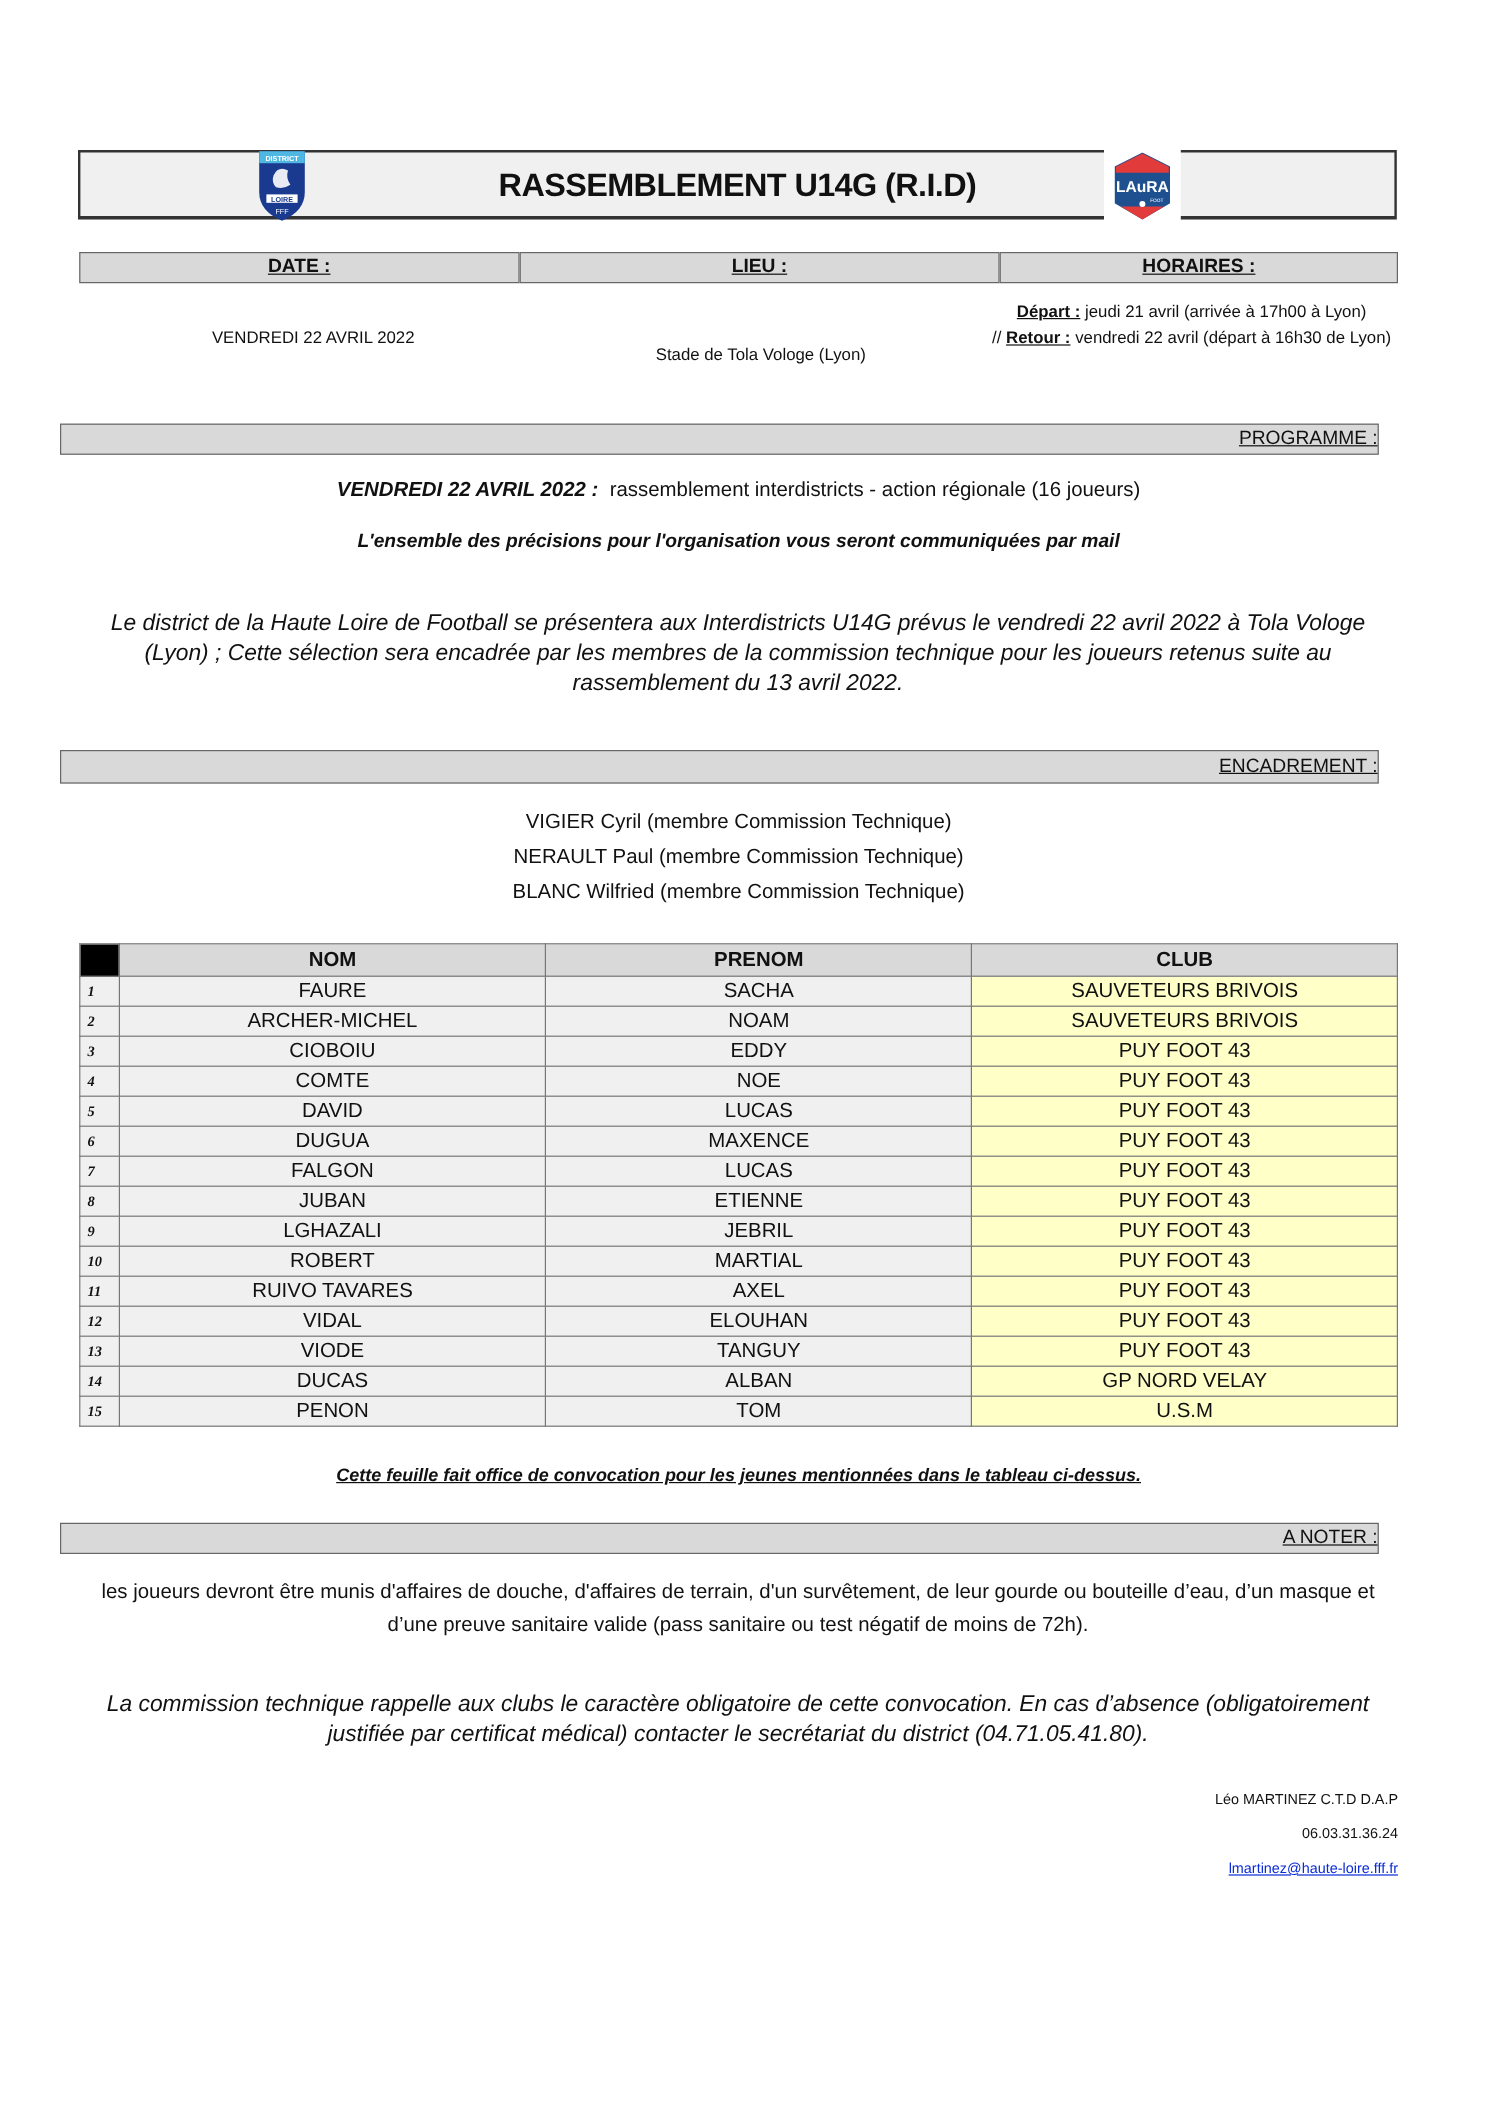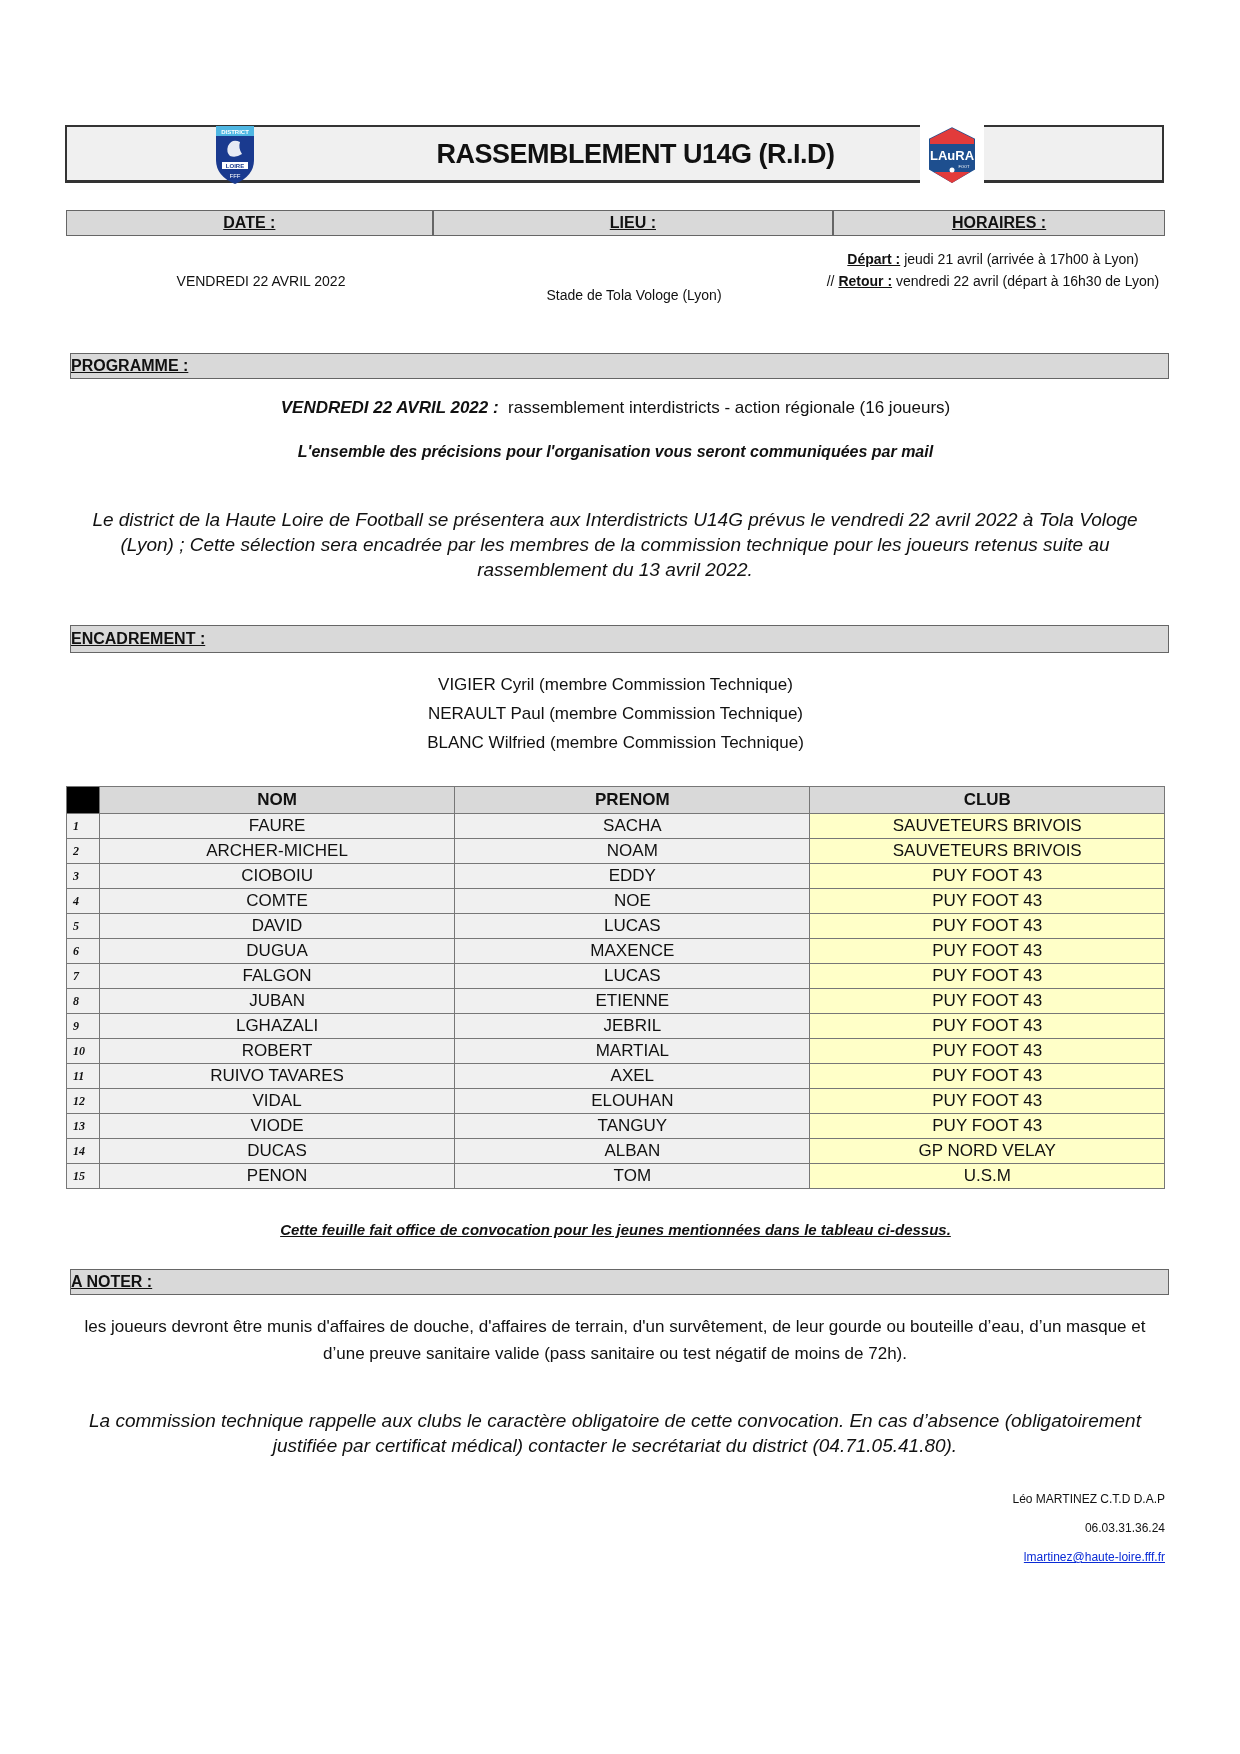--- a/index.html
+++ b/index.html
@@ -3,25 +3,25 @@
 <meta charset="utf-8">
 <style>
   html, body { margin: 0; padding: 0; background: #ffffff; }
   body { width: 1240px; height: 1754px; position: relative; overflow: hidden;
          font-family: "Liberation Sans Narrow", "Liberation Sans", sans-serif; color: #111; }
   .abs { position: absolute; }
   .title-box { left: 65px; top: 125px; width: 1099px; height: 58px; background: #f0f0f0;
                border: 2px solid #333; border-bottom-width: 3px; box-sizing: border-box; }
   .title-text { left: 65px; top: 125px; width: 1099px; height: 58px; display: flex;
                 align-items: center; justify-content: center; font-weight: bold; font-size: 27px;
-                letter-spacing: -0.5px; padding-left: 21px; }
+                letter-spacing: -0.5px; }
   .logo { position: absolute; }
-  .bar { left: 70px; width: 1099px; height: 26px; background: #d9d9d9; border: 1px solid #666;
-         box-sizing: border-box; display: flex; align-items: center; justify-content: flex-start;
-         font-weight: bold; font-size: 16px; }
+  .bar { left: 50px; width: 1099px; height: 26px; background: #d9d9d9; border: 1px solid #666;
+         box-sizing: border-box; display: flex; align-items: center; justify-content: flex-end;
+         font-weight: normal; font-size: 16px; }
   .bar span { text-decoration: underline; }
   .bar3 { left: 66px; top: 210px; width: 1099px; height: 26px; display: flex; }
   .bar3 > div { background: #d9d9d9; border: 1px solid #666; box-sizing: border-box; height: 26px;
                 display: flex; align-items: center; justify-content: center; font-weight: bold;
                 font-size: 16px; text-decoration: underline; }
   .info-cell { position: absolute; text-align: center; font-size: 14px; line-height: 22px; }
   .center-line { left: 66px; width: 1099px; text-align: center; }
   table.players { position: absolute; left: 66px; top: 786px; width: 1099px; border-collapse: collapse;
                   font-family: "Liberation Sans", sans-serif; font-size: 17px; }
   table.players th, table.players td { border: 1px solid #777; padding: 0; text-align: center;

